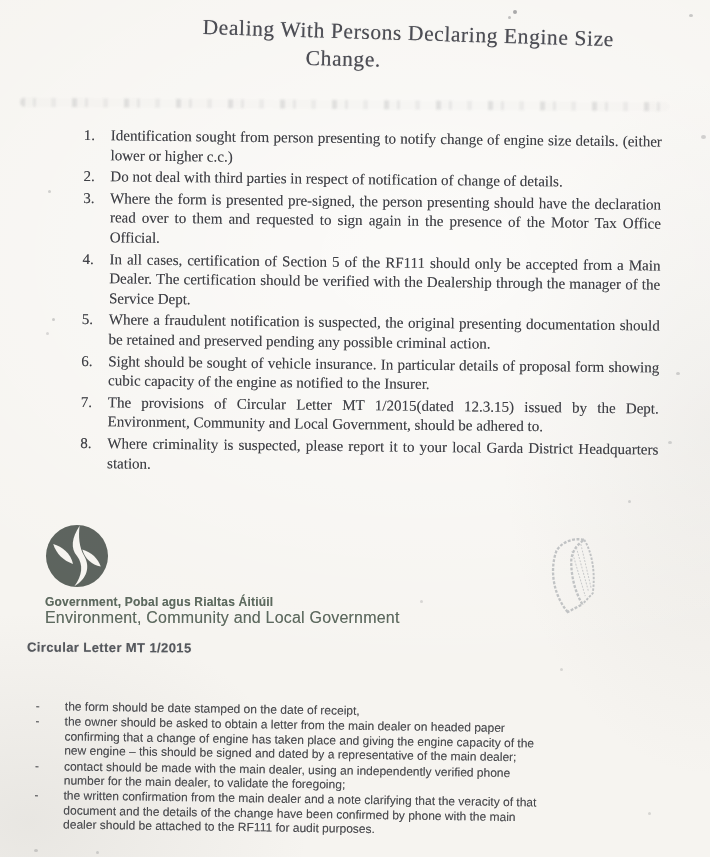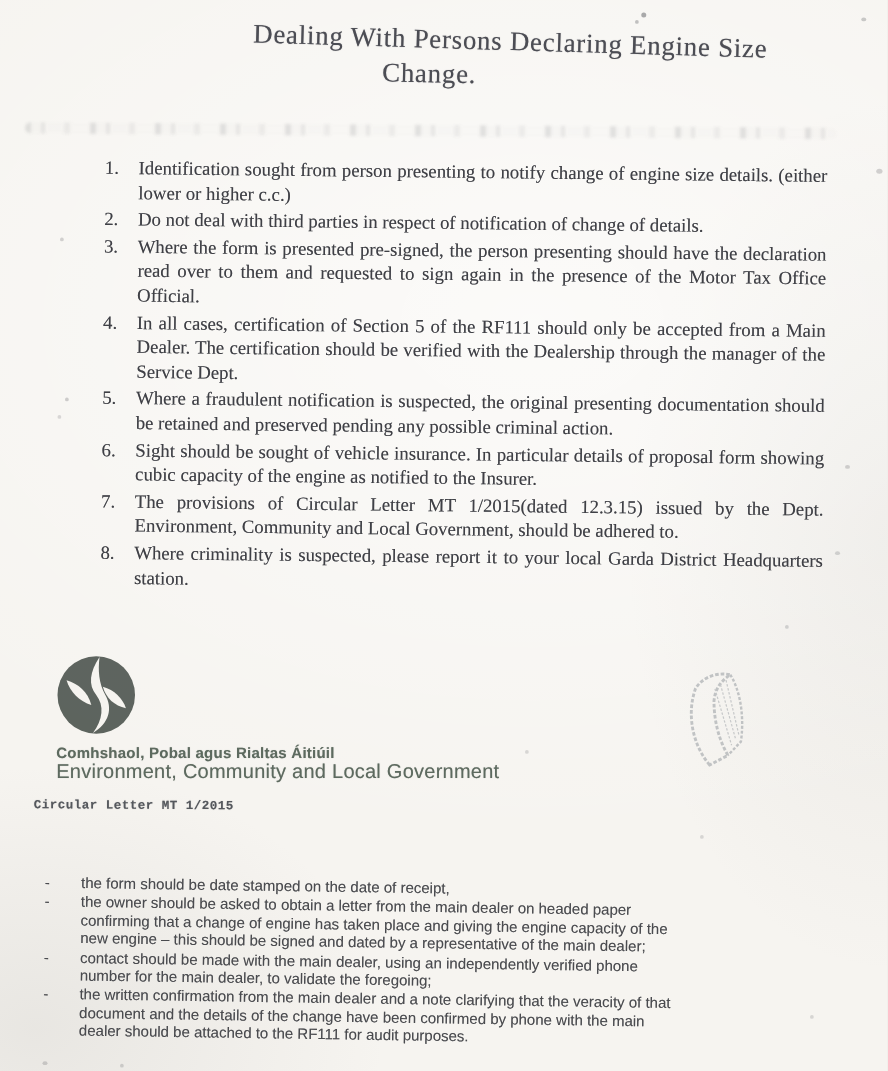--- a/index.html
+++ b/index.html
@@ -54,22 +54,22 @@
     font-family:"Liberation Sans", sans-serif;
     color:#5d6a5f;
     letter-spacing:0.2px;
     text-shadow:0 0 0.6px rgba(93,106,95,0.5);
     white-space:nowrap;
   }
   #dept-irish{top:595px;font-size:12px;font-weight:700;}
   #dept-english{top:609px;font-size:16px;font-weight:400;}
   #circular-ref{
     position:absolute;left:27px;top:640px;
-    font-family:Liberation Mono, monospace;
-    font-size:10px;font-weight:700;
+    font-family:Liberation Sans, sans-serif;
+    font-size:13px;font-weight:700;
     color:#55585d;
     letter-spacing:0.4px;
     text-shadow:0 0 0.7px rgba(85,88,93,0.5);
     transform:rotate(0.3deg);
     white-space:nowrap;
   }
 
   
   #footer-list{
     position:absolute;
@@ -168,21 +168,21 @@
   </svg>
 
   <svg id="harp" viewBox="0 0 60 84" aria-hidden="true">
     <path d="M18,78 C6,60 4,34 14,14 C20,6 32,2 44,6 C36,10 30,16 28,26 C26,42 28,58 34,72 Z" fill="none" stroke="#8e949a" stroke-width="2.4" stroke-dasharray="3 1.6"></path>
     <path d="M44,6 C50,18 52,40 46,62 L34,72" fill="none" stroke="#8e949a" stroke-width="2" stroke-dasharray="2.5 1.5"></path>
     <line x1="30" y1="16" x2="38" y2="64" stroke="#9a9fa4" stroke-width="1" stroke-dasharray="2 1.4"></line>
     <line x1="35" y1="13" x2="42" y2="60" stroke="#9a9fa4" stroke-width="1" stroke-dasharray="2 1.4"></line>
     <line x1="40" y1="10" x2="45" y2="56" stroke="#9a9fa4" stroke-width="1" stroke-dasharray="2 1.4"></line>
   </svg>
 
-  <div id="dept-irish" class="dept-line">Comhshaol, Pobal agus Rialtas Áitiúil</div>
+  <div id="dept-irish" class="dept-line">Government, Pobal agus Rialtas Áitiúil</div>
   <div id="dept-english" class="dept-line">Environment, Community and Local Government</div>
 
   <div id="circular-ref">Circular Letter MT 1/2015</div>
 
   <div id="footer-list">
     <div class="fn-row">
       <span class="fn-dash">-</span>
       <div class="fn-text">the form should be date stamped on the date of receipt,</div>
     </div>
     <div class="fn-row">

